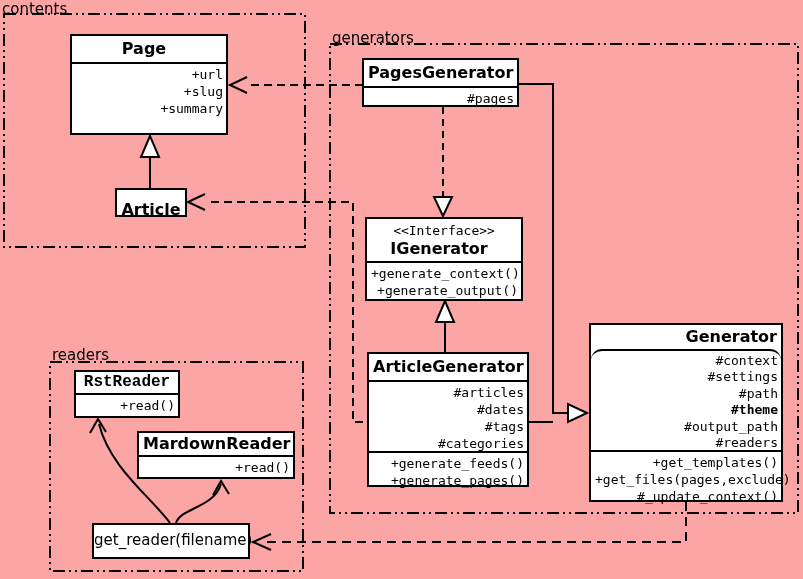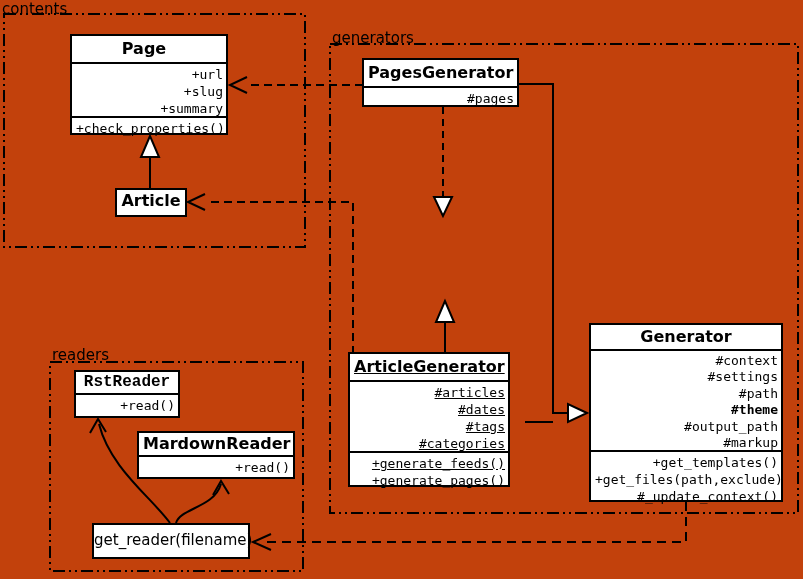--- a/index.html
+++ b/index.html
@@ -1,17 +1,17 @@
 <!DOCTYPE html>
 <html><head>
 <meta charset="utf-8">
 <style>
   html,body { margin:0; padding:0; background:#ffffff; }
   #canvas {
-    position:relative; width:803px; height:579px; background:#c2410c;
+    position:relative; width:803px; height:579px; background:#fca5a5;
     font-family:"DejaVu Sans", sans-serif; overflow:hidden;
   }
   #arrow-layer { position:absolute; left:0; top:0; z-index:1; }
   .pkg-label {
     position:absolute; z-index:3; font:15px "DejaVu Sans", sans-serif;
     color:#000; white-space:nowrap;
   }
   .uml-box {
     position:absolute; z-index:2; background:#ffffff;
     border:2px solid #000; box-sizing:border-box; color:#000;
@@ -81,64 +81,69 @@
   <div class="pkg-label" style="left:332px; top:29px;">generators</div>
   <div class="pkg-label" style="left:52px; top:346px;">readers</div>
 
   <div class="uml-box" style="left:70px; top:34px; width:158px; height:101px;">
     <div class="uml-title">Page</div>
     <div class="uml-section" style="height:47px;">
       <div class="member">+url</div>
       <div class="member">+slug</div>
       <div class="member">+summary</div>
     </div>
-    <div class="uml-section">
-      <div class="member">+check_properties()</div>
-    </div>
   </div>
 
   <div class="uml-box" style="left:115px; top:188px; width:72px; height:29px;">
-    <div class="uml-title" style="padding:1px 4px 2px 4px;">Article</div>
+    <div class="uml-title" style="padding:10px 4px 2px 4px;">Article</div>
   </div>
 
   <div class="uml-box" style="left:362px; top:58px; width:157px; height:49px;">
     <div class="uml-title">PagesGenerator</div>
     <div class="uml-section">
       <div class="member">#pages</div>
     </div>
   </div>
 
+  <div class="uml-box" style="left:365px; top:217px; width:158px; height:84px;">
+    <div class="uml-stereotype">&lt;&lt;Interface&gt;&gt;</div>
+    <div class="uml-title with-stereo" style="padding-bottom:3px;">IGenerator</div>
+    <div class="uml-section">
+      <div class="member">+generate_context()</div>
+      <div class="member">+generate_output()</div>
+    </div>
+  </div>
 
-  <div class="uml-box" style="left:348px; top:352px; width:162px; height:135px;text-decoration:underline;">
+  <div class="uml-box" style="left:367px; top:352px; width:162px; height:135px;">
     <div class="uml-title">ArticleGenerator</div>
     <div class="uml-section" style="height:64px;">
       <div class="member">#articles</div>
       <div class="member">#dates</div>
       <div class="member">#tags</div>
       <div class="member">#categories</div>
     </div>
     <div class="uml-section">
       <div class="member">+generate_feeds()</div>
       <div class="member">+generate_pages()</div>
     </div>
   </div>
 
   <div class="uml-box" style="left:589px; top:323px; width:194px; height:179px;">
-    <div class="uml-title" style="padding:2px 4px 3px 4px;">Generator</div>
-    <div class="uml-section" style="height:94px; line-height:16.4px;">
+    <div class="uml-title" style="padding:2px 4px 3px 4px;text-align:right;">Generator</div>
+    <div class="uml-section" style="height:94px; line-height:16.4px;border-radius:11px;">
       <div class="member" style="line-height:16.4px;">#context</div>
       <div class="member" style="line-height:16.4px;">#settings</div>
       <div class="member" style="line-height:16.4px;">#path</div>
       <div class="member" style="line-height:16.4px;font-weight:bold;">#theme</div>
       <div class="member" style="line-height:16.4px;">#output_path</div>
-      <div class="member" style="line-height:16.4px;">#markup</div>
+      <div class="member" style="line-height:16.4px;">#readers</div>
     </div>
     <div class="uml-section">
       <div class="member">+get_templates()</div>
-      <div class="member">+get_files(path,exclude)</div>
+      <div class="member">+get_files(pages,exclude)</div>
       <div class="member">#_update_context()</div>
     </div>
   </div>
 
   <div class="uml-box" style="left:74px; top:370px; width:106px; height:48px;">
     <div class="uml-title" style="padding:1px 4px 2px 4px;font-family:Liberation Mono, monospace;">RstReader</div>
     <div class="uml-section">
       <div class="member">+read()</div>
     </div>
   </div>

